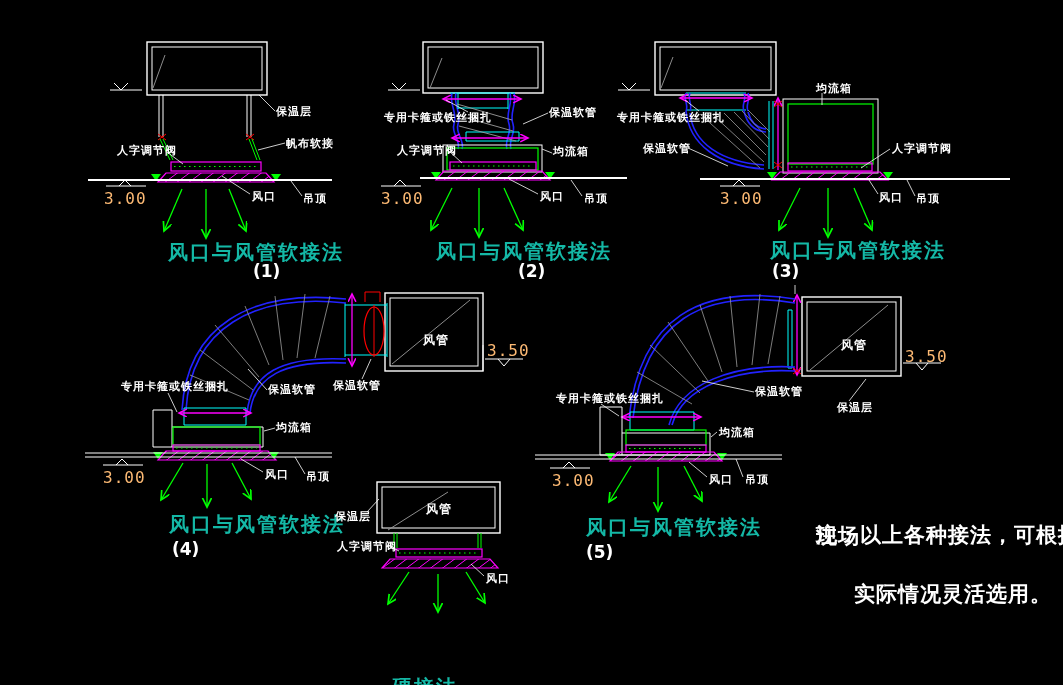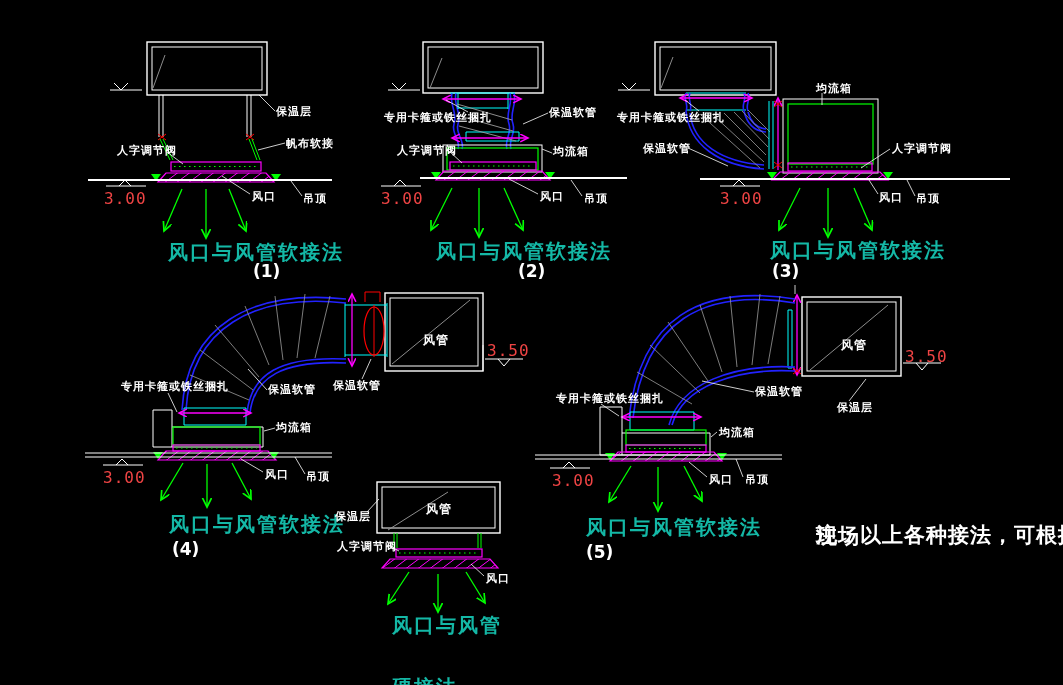--- a/index.html
+++ b/index.html
@@ -3,21 +3,21 @@
 <meta charset="utf-8">
 <style>
   html,body{margin:0;padding:0;background:#000;}
   #canvas{position:relative;width:1063px;height:685px;background:#000;overflow:hidden;
           font-family:"DejaVu Sans",sans-serif;}
   #linework{position:absolute;left:0;top:0;}
   .lbl{position:absolute;color:#fff;font:bold 11px "DejaVu Sans",sans-serif;white-space:nowrap;letter-spacing:1px;}
   .big{font-size:12px;}
   .title{position:absolute;color:#14b8a6;font:bold 20px "DejaVu Sans",sans-serif;white-space:nowrap;letter-spacing:2px;}
   .num{position:absolute;color:#fff;font:bold 17px "DejaVu Sans",sans-serif;white-space:nowrap;}
-  .elev{position:absolute;color:#ef4444;font:16px "DejaVu Sans Mono","DejaVu Sans",monospace;white-space:nowrap;letter-spacing:1px;}
+  .elev{position:absolute;color:#fdba74;font:16px "DejaVu Sans Mono","DejaVu Sans",monospace;white-space:nowrap;letter-spacing:1px;}
   .note-line{position:absolute;color:#fff;font:bold 21px "DejaVu Sans",sans-serif;white-space:nowrap;letter-spacing:1px;}
 </style>
 </head>
 <body>
 
 <div id="canvas">
 
 <svg id="linework" width="1063" height="685" viewBox="0 0 1063 685">
   <defs>
     <pattern id="hatch" width="12" height="9" patternUnits="userSpaceOnUse">
@@ -443,19 +443,19 @@
 <div class="lbl" style="left:709px;top:472px">风口</div>
 <div class="lbl" style="left:745px;top:472px">吊顶</div>
 <div class="elev" style="left:552px;top:471px">3.00</div>
 <div class="title" style="left:586px;top:514px">风口与风管软接法</div>
 <div class="num" style="left:586px;top:542px">(5)</div>
 
 <div class="lbl" style="left:335px;top:509px">保温层</div>
 <div class="lbl big" style="left:426px;top:501px">风管</div>
 <div class="lbl" style="left:337px;top:539px">人字调节阀</div>
 <div class="lbl" style="left:486px;top:571px">风口</div>
-<div class="title" style="left:392px;top:612px">风口与风管</div>
 <div class="title" style="left:392px;top:674px">硬接法</div>
 
 <div class="note-line" style="left:816px;top:521px">注：以上各种接法，可根据</div>
 <div class="note-line" style="left:816px;top:522px">现场</div>
+<div class="note-line" style="left:854px;top:580px">实际情况灵活选用。</div>
 
 </div>
 
 </body></html>

